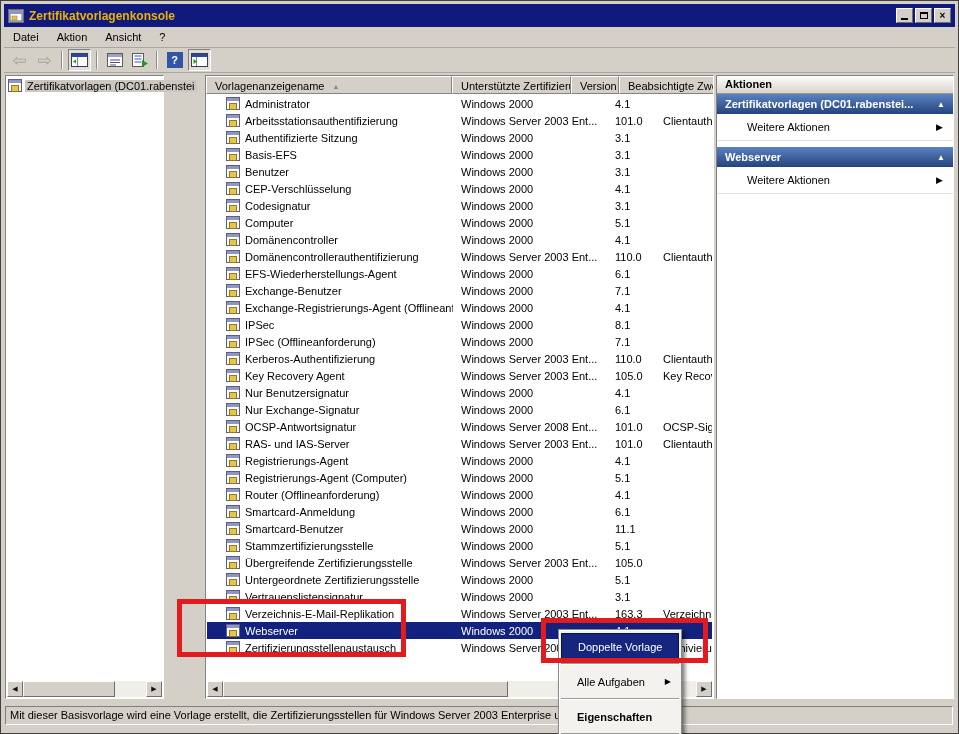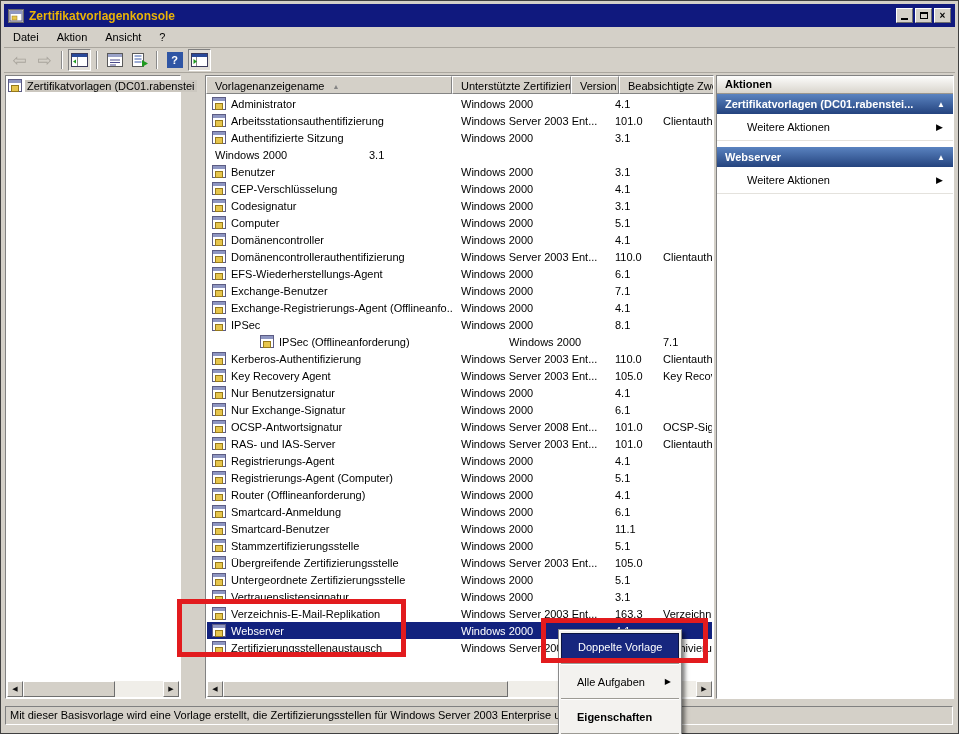--- a/index.html
+++ b/index.html
@@ -55,42 +55,42 @@
     width:16px; height:16px; background:#2f55a4; color:#fff; font-weight:bold;
     display:flex; align-items:center; justify-content:center; font-size:11px;
   }
 
   
   .main { position:absolute; top:72px; left:3px; right:3px; bottom:32px; }
   .pane {
     position:absolute; background:#fff;
     border:1px solid; border-color:#828282 #fff #fff #828282;
   }
-  .tree-pane  { left:1px;  top:2px; width:176px; bottom:2px; }
+  .tree-pane  { left:1px;  top:2px; width:159px; bottom:2px; }
   .list-pane  { left:201px; top:2px; width:509px; bottom:2px; overflow:hidden; }
   .actions-pane { left:712px; top:2px; right:1px; bottom:2px; overflow:hidden; }
 
   .tree-item { display:flex; align-items:center; gap:3px; margin:3px 0 0 2px; white-space:nowrap; }
   .tree-label { background:#cbc7bf; padding:0 2px; }
 
   
   .list-header { display:flex; height:18px; background:#d4d0c8; white-space:nowrap; }
   .hcell {
     background:#d4d0c8; padding:2px 0 0 8px; height:18px;
     border:1px solid; border-color:#fff #848484 #848484 #fff;
     flex:0 0 auto; overflow:hidden; display:flex; align-items:center; gap:8px;
   }
   .sort-arrow { font-size:7px; color:#848484; }
 
   
   .list-rows { position:absolute; top:19px; left:1px; right:1px; bottom:17px; overflow:hidden; }
   .lrow { display:flex; height:17px; align-items:center; white-space:nowrap; cursor:default; }
   .lrow.selected { background:#12227e; color:#fff; }
   .cell { flex:0 0 auto; overflow:hidden; padding-left:8px; }
-  .c-name { display:flex; align-items:center; gap:5px; padding-left:5px; }
+  .c-name { display:flex; align-items:center; gap:5px; padding-left:19px; }
   .tpl-icon { position:relative; width:14px; height:13px; flex:0 0 14px;
     background:#fff; border:1px solid #5c5c84; display:inline-block; }
   .tpl-icon::before { content:""; position:absolute; left:0; top:0; right:0; height:3px; background:#8e96c2; }
   .tpl-icon::after { content:""; position:absolute; left:2px; top:5px; width:6px; height:5px;
     background:#e6c54d; border:1px solid #96791c; }
 
   
   .hscroll { position:absolute; left:1px; right:1px; bottom:1px; height:16px; background:#f0eee9; display:flex; }
   .sb-btn {
     width:16px; height:16px; background:#d4d0c8; flex:0 0 16px;
@@ -279,20 +279,24 @@
           <div class="lrow">
             <span class="cell c-name" style="width: 246px;">
               <span class="tpl-icon"></span>
               <span>Authentifizierte Sitzung</span>
             </span>
             <span class="cell" style="width: 150px;">Windows 2000</span>
             <span class="cell" style="width: 48px; padding-left: 12px;">3.1</span>
             <span class="cell" style="width: 120px; padding-left: 12px;"></span>
           </div>
           <div class="lrow">
+            <span class="cell c-name" style="width: 246px;">
+              <span class="tpl-icon"></span>
+              <span>Basis-EFS</span>
+            </span>
             <span class="cell" style="width: 150px;">Windows 2000</span>
             <span class="cell" style="width: 48px; padding-left: 12px;">3.1</span>
             <span class="cell" style="width: 120px; padding-left: 12px;"></span>
           </div>
           <div class="lrow">
             <span class="cell c-name" style="width: 246px;">
               <span class="tpl-icon"></span>
               <span>Benutzer</span>
             </span>
             <span class="cell" style="width: 150px;">Windows 2000</span>
@@ -374,21 +378,21 @@
           <div class="lrow">
             <span class="cell c-name" style="width: 246px;">
               <span class="tpl-icon"></span>
               <span>IPSec</span>
             </span>
             <span class="cell" style="width: 150px;">Windows 2000</span>
             <span class="cell" style="width: 48px; padding-left: 12px;">8.1</span>
             <span class="cell" style="width: 120px; padding-left: 12px;"></span>
           </div>
           <div class="lrow">
-            <span class="cell c-name" style="width: 246px; margin-left: 48px;">
+            <span class="cell c-name" style="width: 246px;">
               <span class="tpl-icon"></span>
               <span>IPSec (Offlineanforderung)</span>
             </span>
             <span class="cell" style="width: 150px;">Windows 2000</span>
             <span class="cell" style="width: 48px; padding-left: 12px;">7.1</span>
             <span class="cell" style="width: 120px; padding-left: 12px;"></span>
           </div>
           <div class="lrow">
             <span class="cell c-name" style="width: 246px;">
               <span class="tpl-icon"></span>

